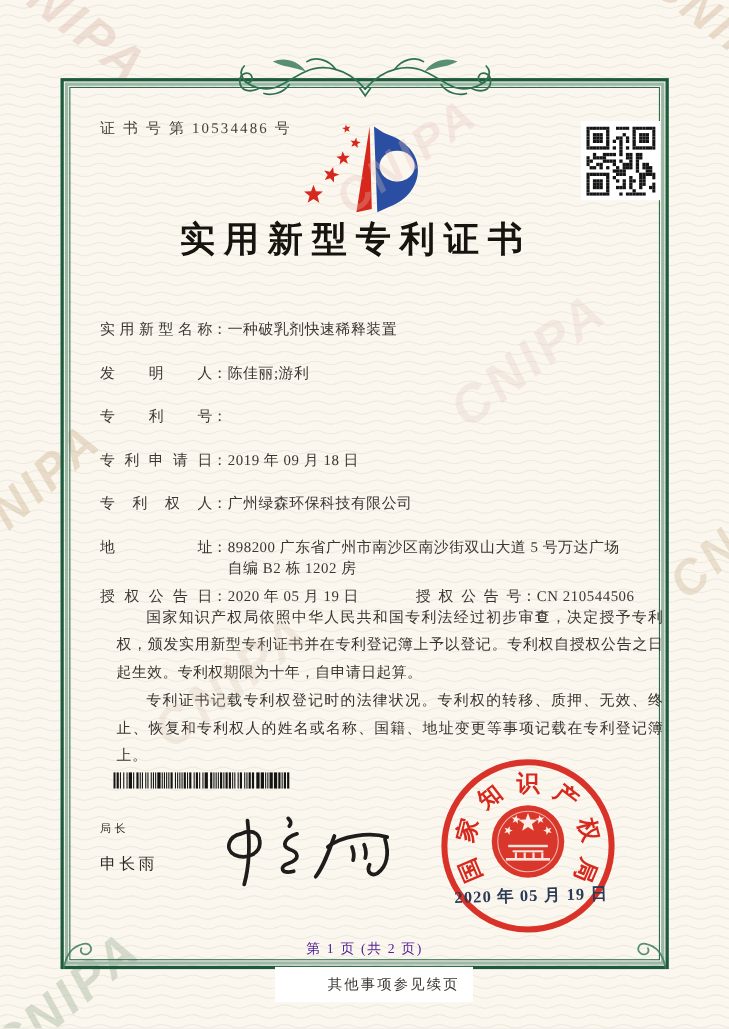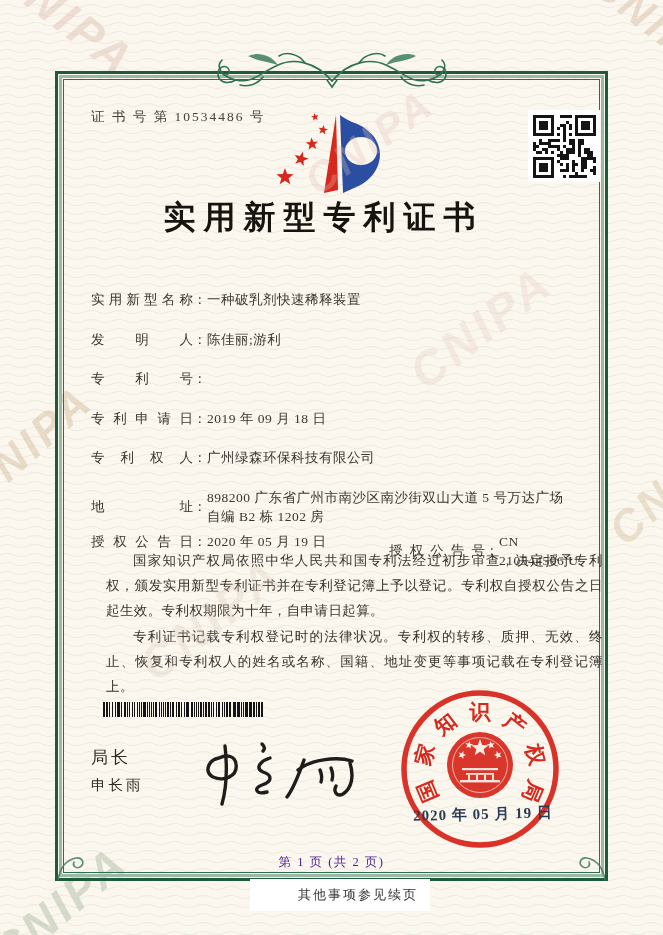--- a/index.html
+++ b/index.html
@@ -19,34 +19,34 @@
 
   .content { position:absolute; inset:0; z-index:4; color:#3a3632; }
 
   .cert-no { position:absolute; left:33px; top:34px; font-size:13.5px; letter-spacing:2px; color:#46413c; }
   .logo { position:absolute; left:215px; top:21px; }
   .qr-box { position:absolute; left:470px; top:36px; width:72px; height:72px; background:#ffffff; padding:5px; }
   .title { position:absolute; left:0; right:16px; top:122px; text-align:center; font-size:32px; font-weight:bold; letter-spacing:8px; color:#17140f; }
 
   .fields { position:absolute; left:33px; right:26px; top:216px; font-size:13.5px; }
   .field-row { display:flex; line-height:19px; margin-bottom:20.5px; }
-  .field-row.addr { margin-bottom:6px;align-items:center; }
+  .field-row.addr { margin-bottom:6px; }
   .f-label { width:102px; flex:0 0 102px; text-align:justify; text-align-last:justify; }
   .f-colon { flex:0 0 14px; }
   .f-value { flex:1; white-space:pre-line; letter-spacing:.5px; }
   .grant-row { position:relative; display:flex; line-height:19px; }
-  .grant-right { position:absolute; left:298px; top:0; display:flex;align-items:center; }
+  .grant-right { position:absolute; left:287px; top:0; display:flex; }
   .grant-right .f-label { width:96px; flex:0 0 96px; }
 
   .paras { position:absolute; left:33px; width:497px; top:474px; font-size:13.5px; line-height:1.87; text-align:justify; color:#37332e;margin-left:15px; }
   .paras p { text-indent:2em; letter-spacing:.4px; }
 
   .barcode { position:absolute; left:45px; top:628px; }
 
-  .signer-title { position:absolute; left:33px; top:672px; font-size:17px; letter-spacing:3px; color:#2e2b27; }
+  .signer-title { position:absolute; left:33px; top:672px; font-size:10px; letter-spacing:3px; color:#2e2b27; }
   .signer-name  { position:absolute; left:33px; top:702px; font-size:14.5px; letter-spacing:3px; color:#2e2b27; }
   .signature { position:absolute; left:128px; top:652px; }
 
   .page-footer { position:absolute; left:0; right:0; top:780px; text-align:center; font-size:12.5px; letter-spacing:1.5px; color:#4c1d95; }
 
   .seal { position:absolute; left:398px; top:687px; width:164px; height:164px; z-index:6; }
   .seal-date { position:absolute; left:400px; top:805px; width:166px; text-align:center; font-size:15px; font-weight:bold; color:#2b3a55; letter-spacing:1px; z-index:7; transform:rotate(-1.5deg); }
 
   .cont-note-box { position:absolute; left:250px; top:879px; width:180px; height:32px; background:#ffffff; z-index:5; display:flex; align-items:center; justify-content:center;padding-left:36px; }
   .cont-note { font-size:13px; letter-spacing:2px; color:#3a3632; }

